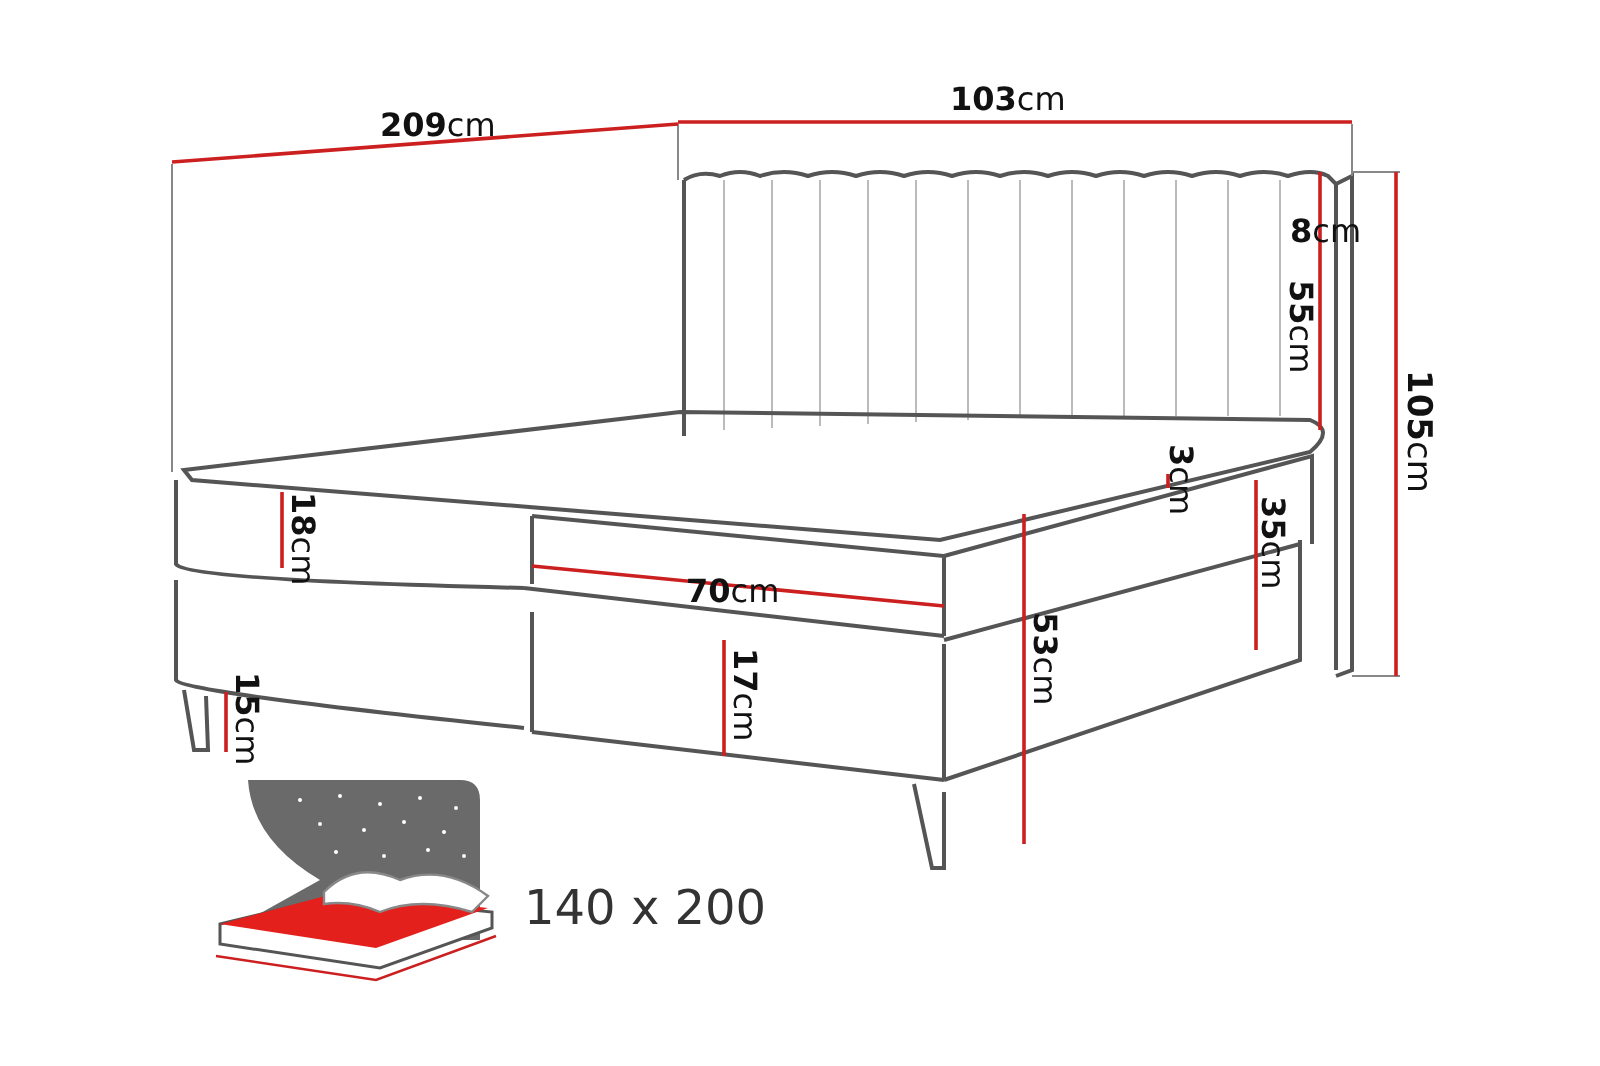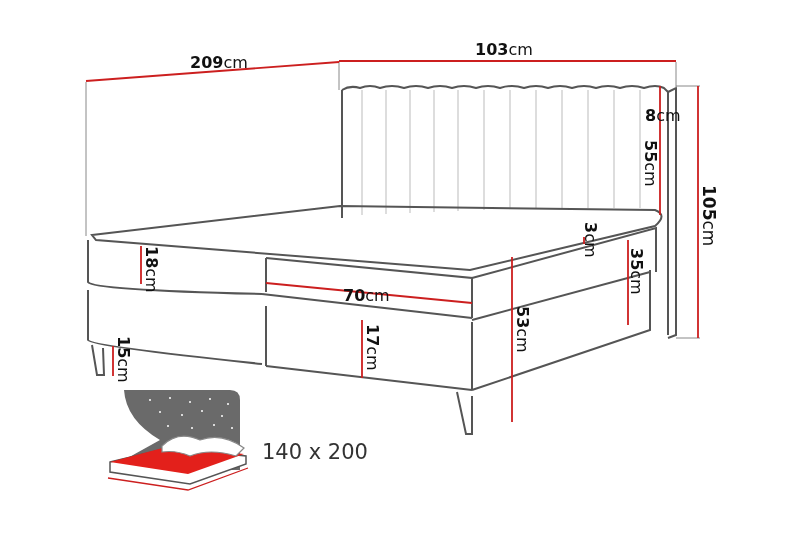--- a/index.html
+++ b/index.html
@@ -2,21 +2,21 @@
 <html><head>
 <meta charset="utf-8">
 <style>
   html, body { margin:0; padding:0; background:#ffffff; }
   body { width:800px; height:533px; overflow:hidden; position:relative; font-family:"DejaVu Sans", sans-serif; }
   #stage { position:absolute; left:0; top:0; width:800px; height:533px; }
   .lbl { position:absolute; font-family:"DejaVu Sans", sans-serif; color:#111; white-space:nowrap; font-size:16px; line-height:1; }
   .lbl b { font-weight:bold; }
   .lbl .u { font-weight:normal; }
   .rot { transform-origin:left top; transform:rotate(90deg); }
-  .size-label { position:absolute; left:262px; top:440px; font-family:"DejaVu Sans", sans-serif; font-size:21px; color:#333; }
+  .size-label { position:absolute; left:262px; top:440px; font-family:"DejaVu Sans", sans-serif; font-size:24px; color:#333; }
 </style>
 </head>
 <body>
 
 <div id="stage">
   <svg width="800" height="533" viewBox="0 0 800 533">
 
     <g fill="none" stroke="#555" stroke-width="2">
       <path d="M342 90 Q350 85 360 88 Q370 84 380 88 Q392 84 404 88 Q416 84 428 88 Q440 84 452 88 Q464 84 476 88 Q488 84 500 88 Q512 84 524 88 Q536 84 548 88 Q560 84 572 88 Q584 84 596 88 Q608 84 620 88 Q632 84 644 88 Q656 84 664 88 L668 92 L668 220"></path>
       <line x1="342" y1="90" x2="342" y2="218"></line>

